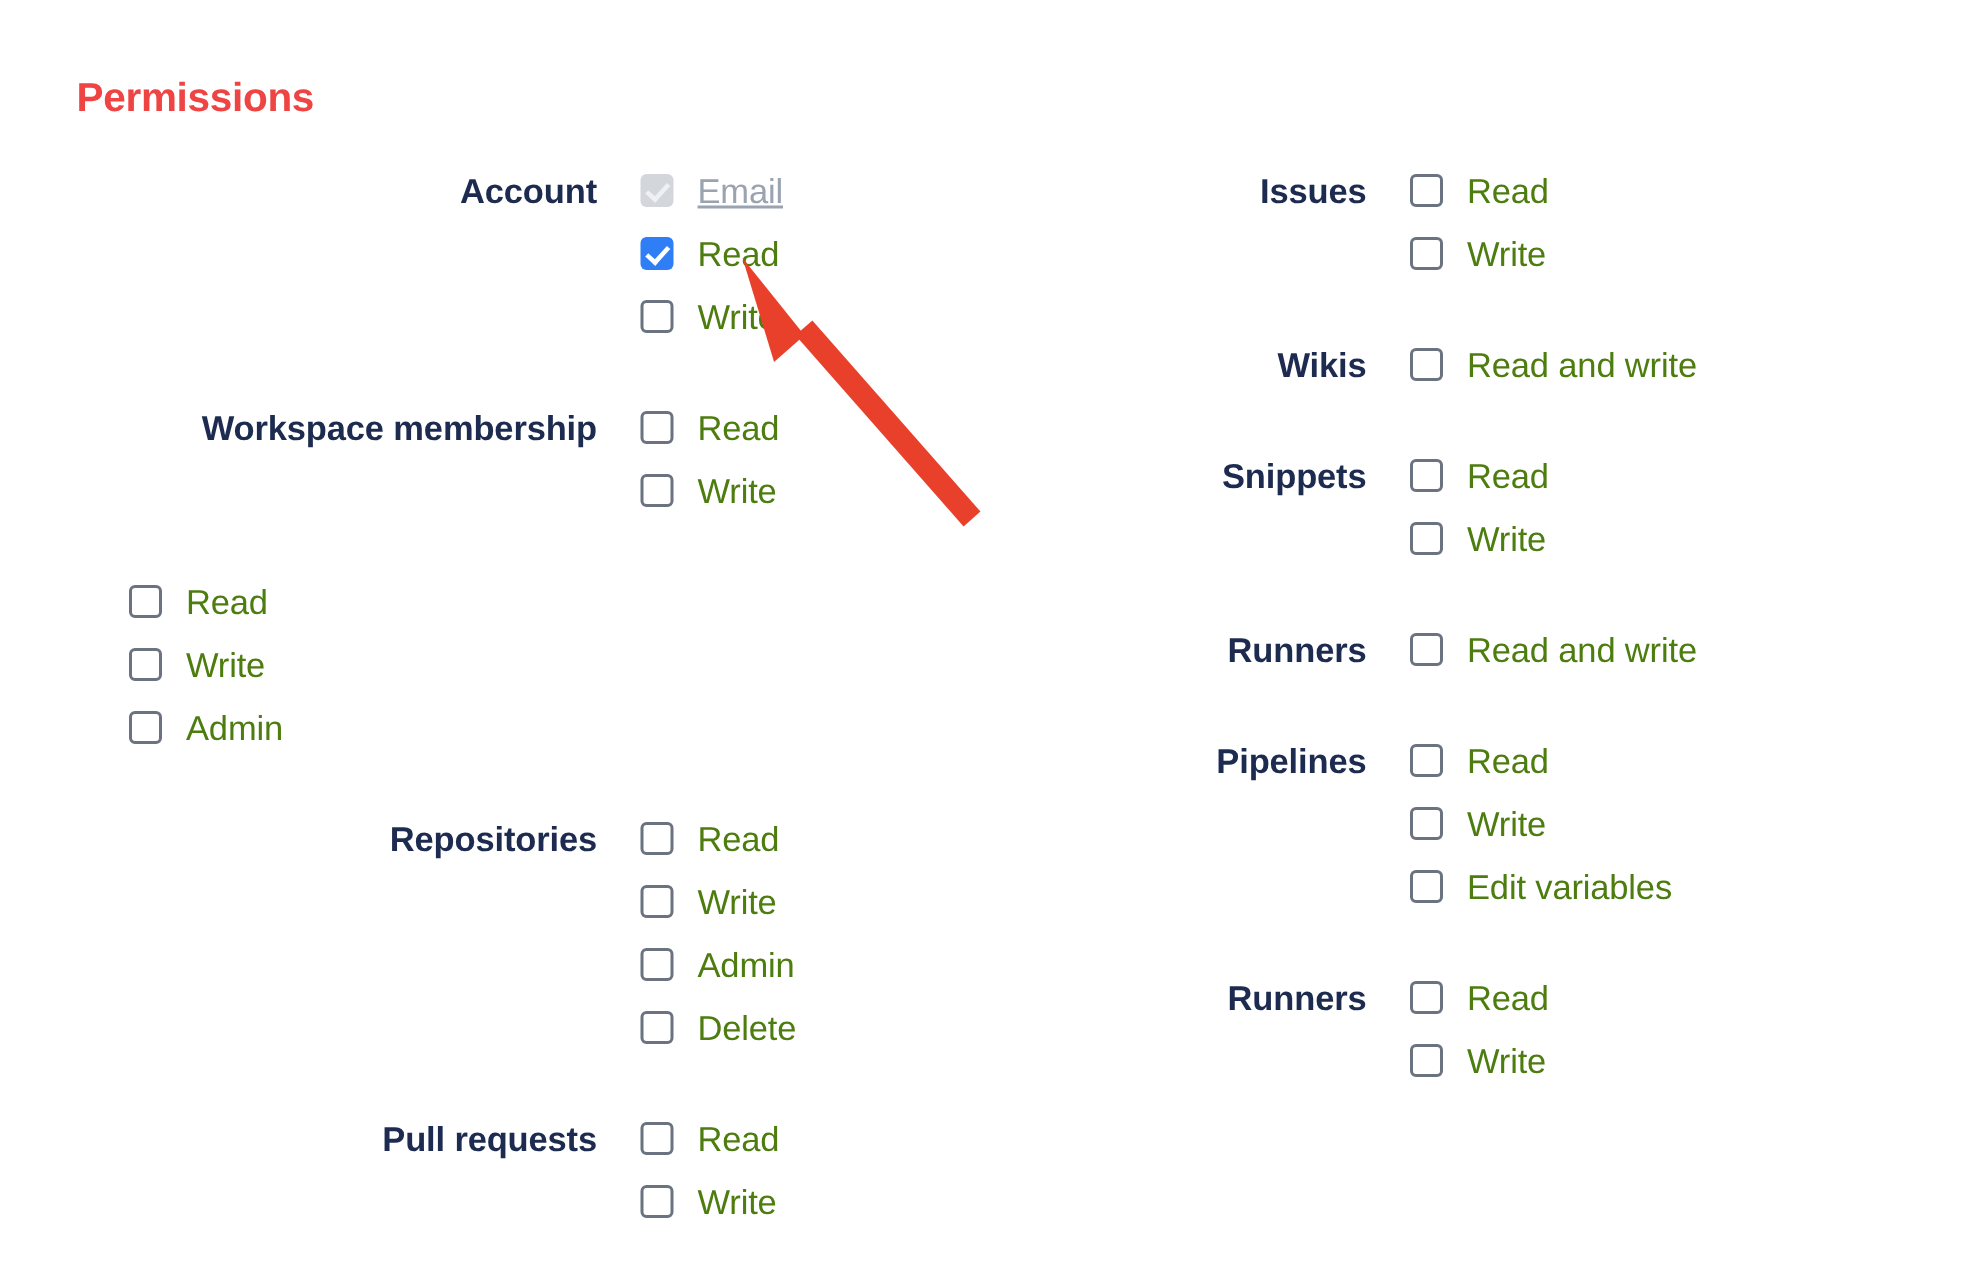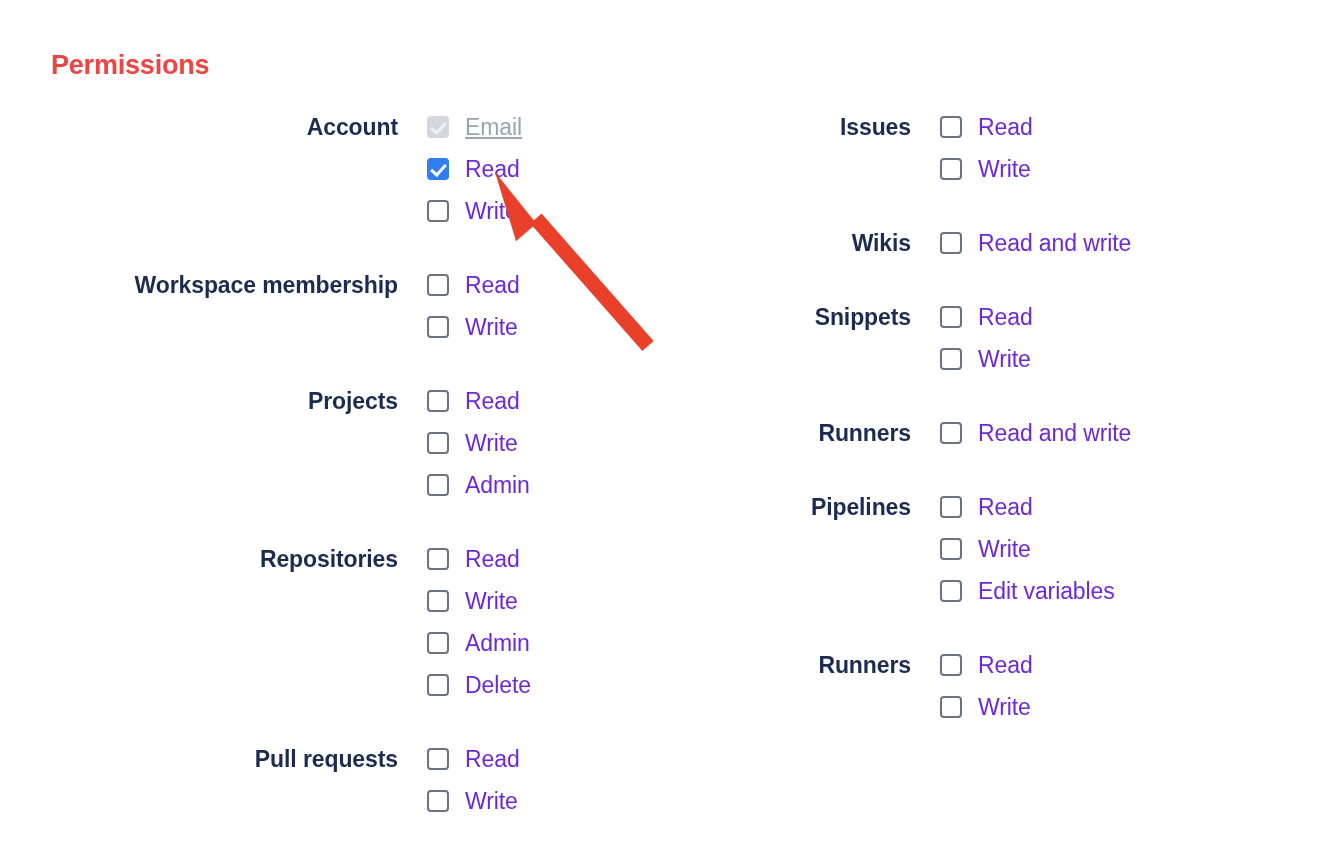--- a/index.html
+++ b/index.html
@@ -101,21 +101,21 @@
     border: solid #ffffff;
     border-width: 0 3px 3px 0;
     transform: rotate(42deg);
   }
   .cb.disabled::after {
     border-color: #eef0f2;
   }
 
   .option-label {
     font-size: 23px;
-    color: #6d28d9;
+    color: #4d7c0f;
     margin-left: 16px;
     line-height: 1;
     white-space: nowrap;
     letter-spacing: -0.1px;
   }
   .option-label.dim { color: #9aa3b0; text-decoration: underline; }
 
   #cursor-arrow {
     position: absolute;
     left: 0;
@@ -156,21 +156,20 @@
             <span class="cb unchecked"></span>
             <span class="option-label">Read</span>
           </label>
           <label class="option-row">
             <span class="cb unchecked"></span>
             <span class="option-label">Write</span>
           </label>
         </div>
       </div>
       <div class="perm-group">
-        <div class="group-label">Projects</div>
         <div class="group-options">
           <label class="option-row">
             <span class="cb unchecked"></span>
             <span class="option-label">Read</span>
           </label>
           <label class="option-row">
             <span class="cb unchecked"></span>
             <span class="option-label">Write</span>
           </label>
           <label class="option-row">

